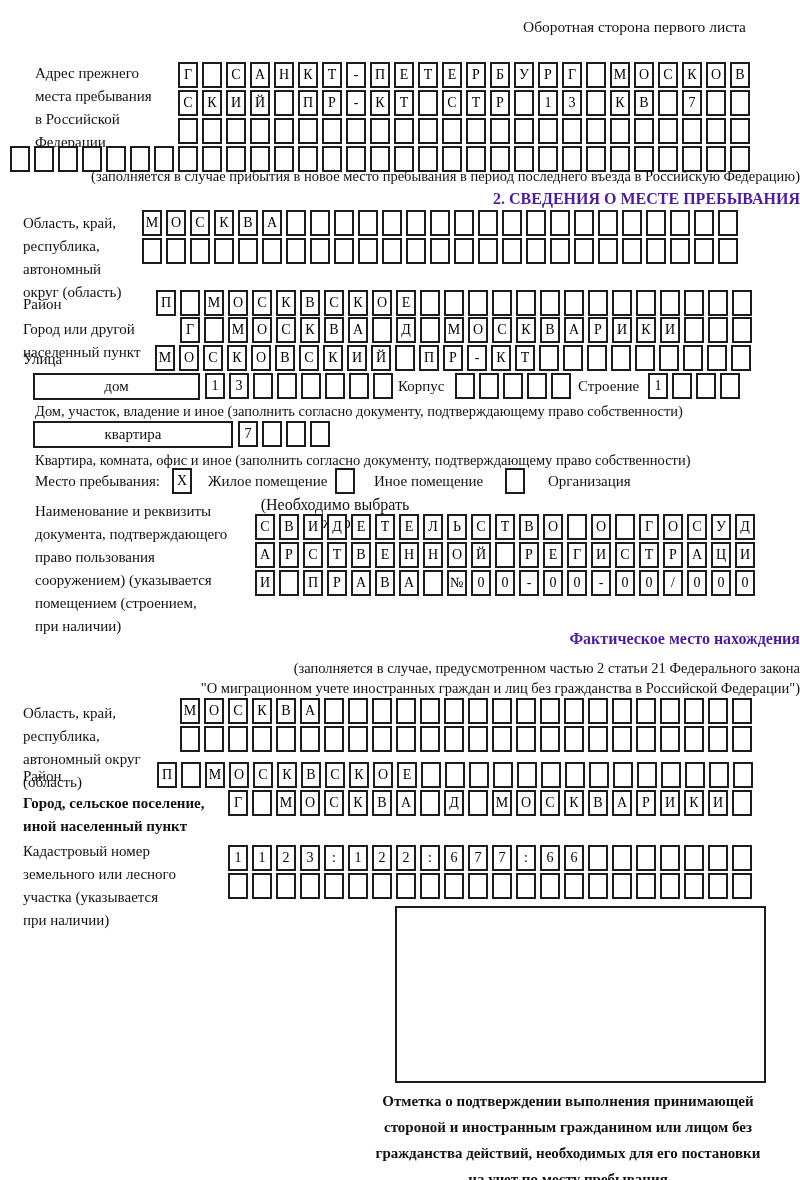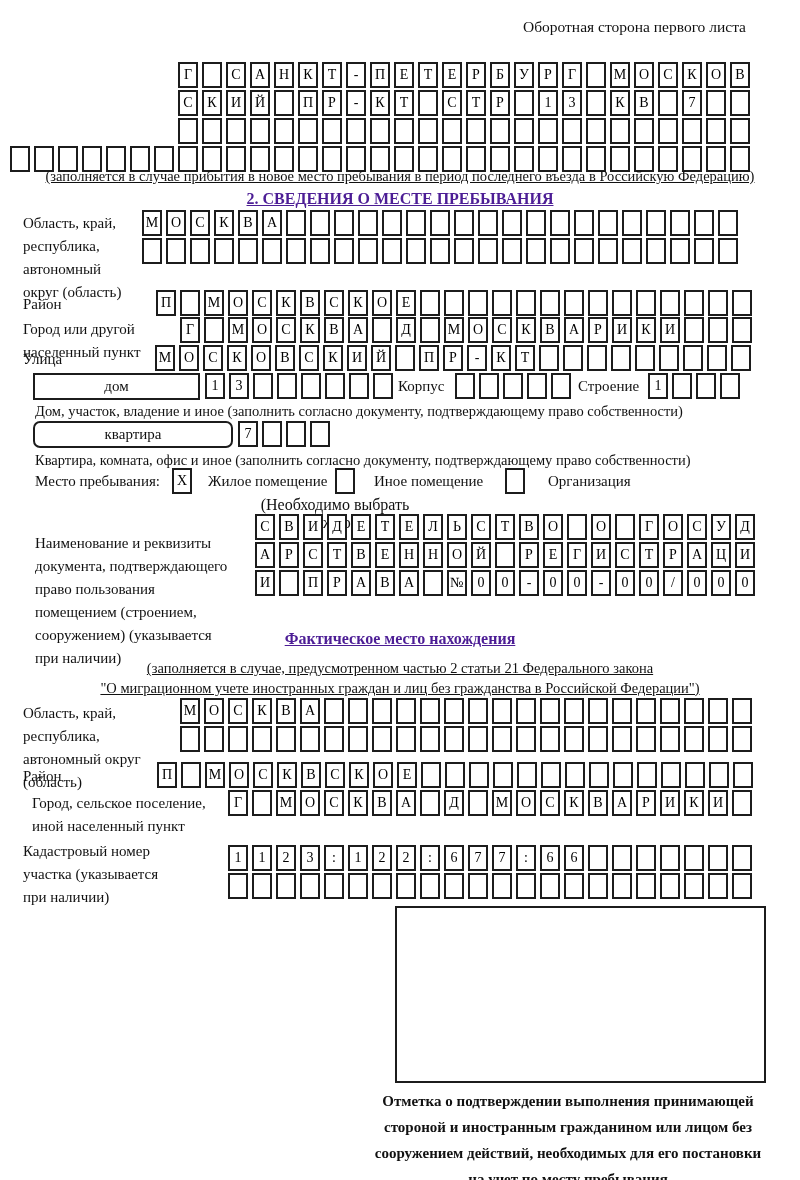--- a/index.html
+++ b/index.html
@@ -16,31 +16,37 @@
     box-sizing:border-box;flex:0 0 auto;width:20px;height:26px;
     border:2px solid #1c1c1c;background:#fff;
     display:flex;align-items:center;justify-content:center;
     font-size:14px;font-family:"Liberation Serif", serif;color:#000;
   }
   .bigbox{
     box-sizing:border-box;border:2px solid #1c1c1c;background:#fff;
     display:flex;align-items:center;justify-content:center;
     font-size:15px;height:27px;
   }
-  .center{left:0;width:800px;text-align:center;text-decoration:underline;}
+  .center{left:0;width:800px;text-align:right;}
   .caption{font-size:15px;font-weight:700;line-height:26px;text-align:center;}
   .notelines div{line-height:20px;}
 </style>
 </head>
 <body>
 
 <div id="page">
 
   <div class="abs note" style="top:18px;right:54px;font-size:15.5px;">Оборотная сторона первого листа</div>
 
+  <div class="abs lbl" style="left:35px;top:62px;width:145px;">
+      <div>Адрес прежнего</div>
+      <div>места пребывания</div>
+      <div>в Российской</div>
+      <div>Федерации</div>
+    </div>
   <div class="boxrow" style="left:178px;top:62px;">
       <div class="cbox">Г</div>
       <div class="cbox"></div>
       <div class="cbox">С</div>
       <div class="cbox">А</div>
       <div class="cbox">Н</div>
       <div class="cbox">К</div>
       <div class="cbox">Т</div>
       <div class="cbox">-</div>
       <div class="cbox">П</div>
@@ -320,44 +326,44 @@
     </div>
   <div class="abs lbl" style="left:578px;top:375px;">Строение</div>
   <div class="boxrow" style="left:648px;top:373px;">
       <div class="cbox">1</div>
       <div class="cbox"></div>
       <div class="cbox"></div>
       <div class="cbox"></div>
     </div>
   <div class="abs note" style="left:35px;top:403px;">Дом, участок, владение и иное (заполнить согласно документу, подтверждающему право собственности)</div>
 
-  <div class="abs bigbox" style="left:33px;top:421px;width:200px;border-radius:7px;">квартира</div>
+  <div class="abs bigbox" style="left:33px;top:421px;width:200px;">квартира</div>
   <div class="boxrow" style="left:238px;top:421px;">
       <div class="cbox">7</div>
       <div class="cbox"></div>
       <div class="cbox"></div>
       <div class="cbox"></div>
     </div>
   <div class="abs note" style="left:35px;top:452px;">Квартира, комната, офис и иное (заполнить согласно документу, подтверждающему право собственности)</div>
 
   <div class="abs lbl" style="left:35px;top:470px;">Место пребывания:</div>
   <div class="abs cbox" style="left:172px;top:468px;">X</div>
   <div class="abs lbl" style="left:208px;top:470px;">Жилое помещение</div>
   <div class="abs cbox" style="left:335px;top:468px;"></div>
   <div class="abs lbl" style="left:374px;top:470px;">Иное помещение</div>
   <div class="abs cbox" style="left:505px;top:468px;"></div>
   <div class="abs lbl" style="left:548px;top:470px;">Организация</div>
   <div class="abs note" style="left:240px;top:496px;width:190px;text-align:center;font-size:16px;">(Необходимо выбрать нужное)</div>
 
-  <div class="abs lbl" style="left:35px;top:532px;width:215px;">
+  <div class="abs lbl" style="left:35px;top:500px;width:215px;">
       <div>Наименование и реквизиты</div>
       <div>документа, подтверждающего</div>
       <div>право пользования</div>
+      <div>сооружением) (указывается</div>
       <div>помещением (строением,</div>
-      <div>сооружением) (указывается</div>
       <div>при наличии)</div>
     </div>
   <div class="boxrow" style="left:255px;top:514px;">
       <div class="cbox">С</div>
       <div class="cbox">В</div>
       <div class="cbox">И</div>
       <div class="cbox">Д</div>
       <div class="cbox">Е</div>
       <div class="cbox">Т</div>
       <div class="cbox">Е</div>
@@ -510,21 +516,21 @@
       <div class="cbox"></div>
       <div class="cbox"></div>
       <div class="cbox"></div>
       <div class="cbox"></div>
       <div class="cbox"></div>
       <div class="cbox"></div>
       <div class="cbox"></div>
       <div class="cbox"></div>
     </div>
 
-  <div class="abs lbl" style="left:32px;top:792px;width:200px;">
+  <div class="abs lbl" style="left:23px;top:792px;width:200px;font-weight:bold;">
       <div>Город, сельское поселение,</div>
       <div>иной населенный пункт</div>
     </div>
   <div class="boxrow" style="left:228px;top:790px;">
       <div class="cbox">Г</div>
       <div class="cbox"></div>
       <div class="cbox">М</div>
       <div class="cbox">О</div>
       <div class="cbox">С</div>
       <div class="cbox">К</div>
@@ -541,20 +547,21 @@
       <div class="cbox">А</div>
       <div class="cbox">Р</div>
       <div class="cbox">И</div>
       <div class="cbox">К</div>
       <div class="cbox">И</div>
       <div class="cbox"></div>
     </div>
 
   <div class="abs lbl" style="left:23px;top:840px;width:190px;">
       <div>Кадастровый номер</div>
+      <div>земельного или лесного</div>
       <div>участка (указывается</div>
       <div>при наличии)</div>
     </div>
   <div class="boxrow" style="left:228px;top:845px;">
       <div class="cbox">1</div>
       <div class="cbox">1</div>
       <div class="cbox">2</div>
       <div class="cbox">3</div>
       <div class="cbox">:</div>
       <div class="cbox">1</div>
@@ -597,17 +604,17 @@
       <div class="cbox"></div>
       <div class="cbox"></div>
       <div class="cbox"></div>
       <div class="cbox"></div>
     </div>
 
   <div class="abs" style="left:395px;top:906px;width:371px;height:177px;border:2px solid #1c1c1c;background:#fff;box-sizing:border-box;"></div>
   <div class="abs caption" style="left:358px;top:1088px;width:420px;">
       <div>Отметка о подтверждении выполнения принимающей</div>
       <div>стороной и иностранным гражданином или лицом без</div>
-      <div>сооружением действий, необходимых для его постановки</div>
+      <div>гражданства действий, необходимых для его постановки</div>
       <div>на учет по месту пребывания</div>
     </div>
 
 </div>
 
 </body></html>

